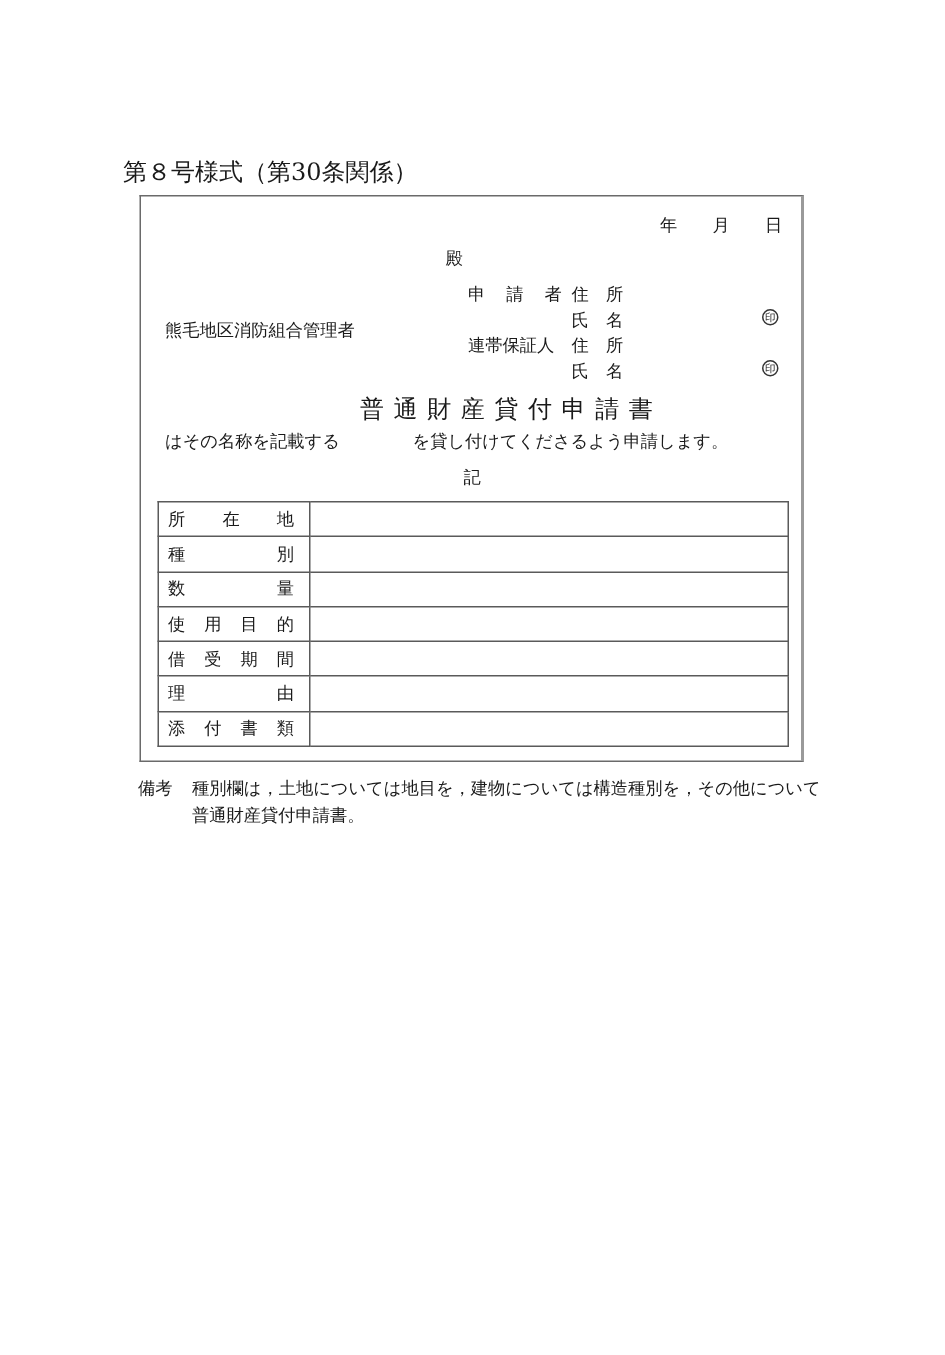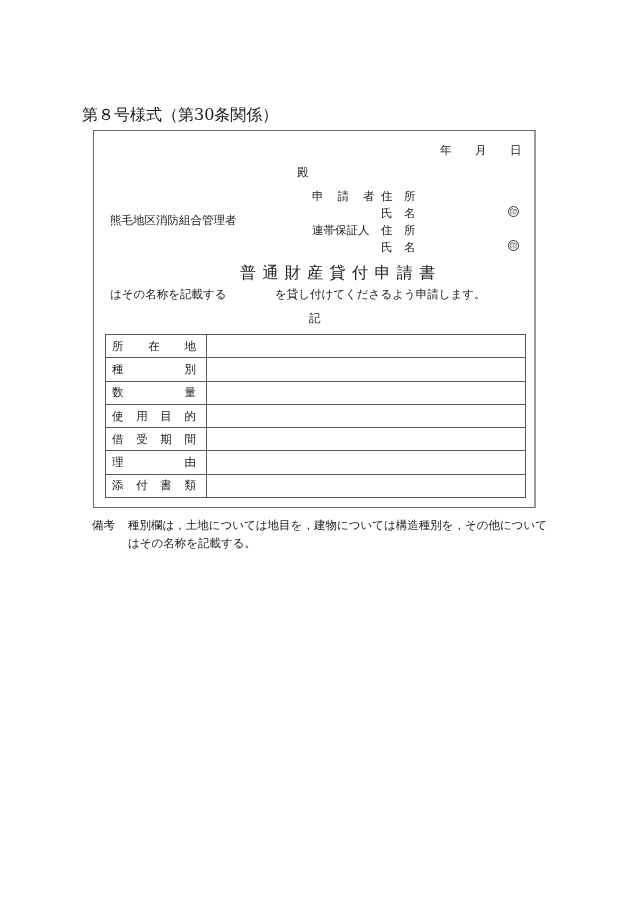--- a/index.html
+++ b/index.html
@@ -195,13 +195,13 @@
           <span>類</span>
         </div>
       </td>
       <td class="value-cell"></td>
     </tr>
   </tbody>
 </table>
 
 <div id="remarks-head" class="abs t">備考</div>
 <div id="remarks-line1" class="abs t">種別欄は，土地については地目を，建物については構造種別を，その他について</div>
-<div id="remarks-line2" class="abs t">はその名称を記載する。</div>
+<div id="remarks-line2" class="abs t">普通財産貸付申請書。</div>
 
 </body></html>

